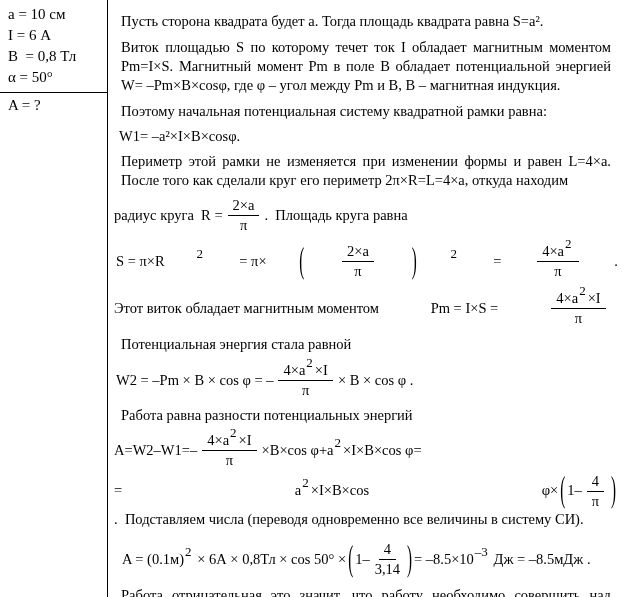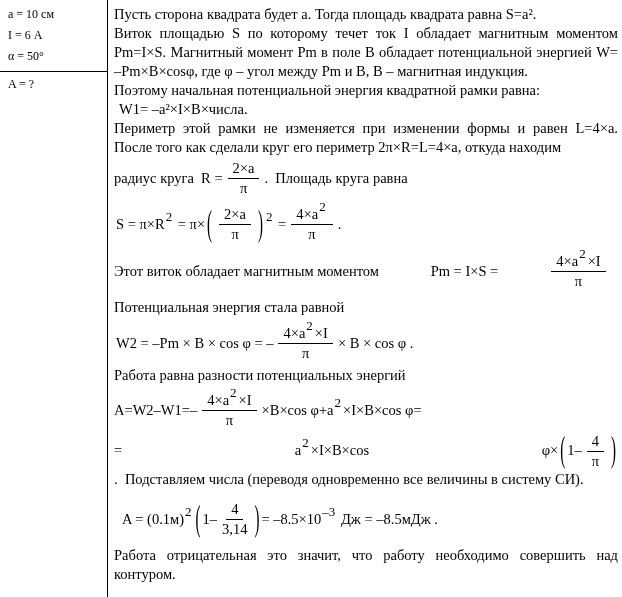--- a/index.html
+++ b/index.html
@@ -4,78 +4,79 @@
 <style>
   html,body{margin:0;padding:0;background:#fff;}
   body{
     width:622px;height:597px;overflow:hidden;
     font-family:"Liberation Serif", serif;
     font-size:14.5px;color:#000;
   }
   .layout{position:relative;width:622px;height:597px;background:#fff;}
 
   
-  .given{position:absolute;left:0;top:4px;width:107px;line-height:21px;font-size:12px;}
+  .given{position:absolute;left:0;top:4px;width:107px;line-height:21px;font-size:15px;}
   .given .gline{padding-left:8px;white-space:pre;}
   .given-rule{height:1px;background:#000;width:107px;margin:4px 0 2px 0;}
   .vrule{position:absolute;left:107px;top:0;width:1px;height:597px;background:#000;}
 
   
   .solution{position:absolute;left:114px;top:5px;width:504px;}
-  p.text{margin:0;text-align:justify;line-height:19px;}
+  p.text{margin:7px;text-align:justify;line-height:19px;}
   .tight{margin:0;}
 
   
   .frac{display:inline-flex;flex-direction:column;align-items:center;vertical-align:middle;margin:0 5px;line-height:17px;}
   .frac .num{display:block;padding:0 5px 1px 5px;border-bottom:1px solid #000;white-space:pre;}
   .frac .den{display:block;padding-top:1px;white-space:pre;}
   .fsup{display:inline-block;position:relative;top:-8px;font-size:13px;margin:0 2px 0 1px;}
   .bp{display:inline-block;transform:scaleY(2.35);transform-origin:center;font-size:15px;margin:0 2px;font-weight:400;}
   .frow{display:flex;align-items:center;flex-wrap:nowrap;line-height:19px;}
   .frow .tk, .flow .tk{white-space:pre;}
   .flow{line-height:19px;text-align:justify;}
 
   
   .m-p1{margin:0;}
   .m-w1{margin:1px 0 1px 5px;}
   .m-rline{margin:3px 0 2px 0;align-items:center;}
-  .m-sform{margin:9px 0 10px 2px;}
+  .m-sform{margin:9px 0 10px 2px;justify-content:space-between;}
   .m-pm{margin:7px 0 8px 0;gap:48px;}
   .m-p5{margin:6px 0 2px 0;}
   .m-w2{margin:8px 0 4px 2px;}
   .m-p6{margin:6px 0 2px 0;}
   .m-a1{margin:7px 0 4px 0;}
   .m-a2{margin:4px 0 0 0;}
   .m-a3{margin:12px 0 8px 8px;}
   .m-p7{margin-top:6px;}
 </style>
 </head>
 <body>
 
 <div class="layout">
 
   <aside class="given">
     <div class="gline">a = 10 см</div>
     <div class="gline">I = 6 А</div>
+    <div class="gline">B  = 0,8 Тл</div>
     <div class="gline">α = 50°</div>
     <div class="given-rule"></div>
     <div class="gline">A = ?</div>
   </aside>
 
   <div class="vrule"></div>
 
   <main class="solution">
 
     <p class="text m-p1">Пусть сторона квадрата будет а. Тогда площадь квадрата равна S=a².</p>
 
     <p class="text">Виток площадью S по которому течет ток I обладает магнитным моментом Pm=I×S. Магнитный момент Pm в поле B обладает потенциальной энергией W= –Pm×B×cosφ, где φ – угол между Pm и B, B – магнитная индукция.</p>
 
-    <p class="text tight">Поэтому начальная потенциальной энергия квадратной рамки равна:</p>
+    <p class="text tight">Поэтому начальная потенциальная систему квадратной рамки равна:</p>
 
-    <div class="m-w1">W1= –a²×I×B×числа.</div>
+    <div class="m-w1">W1= –a²×I×B×cosφ.</div>
 
     <p class="text">Периметр этой рамки не изменяется при изменении формы и равен L=4×a. После того как сделали круг его периметр 2π×R=L=4×a, откуда находим</p>
 
     <div class="frow m-rline">
       <span class="tk">радиус круга  R =</span>
       <span class="frac">
         <span class="num">2×a</span>
         <span class="den">π</span>
       </span>
       <span class="tk">.  Площадь круга равна</span>
@@ -137,20 +138,21 @@
     <div class="flow m-a2">
       <span class="tk">= a</span><span class="fsup">2</span><span class="tk">×I×B×cos φ×</span><span class="bp">(</span><span class="tk">1–</span><span class="frac">
           <span class="num">4</span>
           <span class="den">π</span>
         </span><span class="bp">)</span><span class="tk">.  Подставляем числа (переводя одновременно все величины в систему СИ).</span>
     </div>
 
     <div class="frow m-a3">
       <span class="tk">A = (0.1м)</span>
       <span class="fsup">2</span>
+      <span class="tk"> × 6А × 0,8Тл × cos 50° ×</span>
       <span class="bp">(</span>
       <span class="tk">1–</span>
       <span class="frac">
         <span class="num">4</span>
         <span class="den">3,14</span>
       </span>
       <span class="bp">)</span>
       <span class="tk">= –8.5×10</span>
       <span class="fsup">–3</span>
       <span class="tk"> Дж = –8.5мДж .</span>

